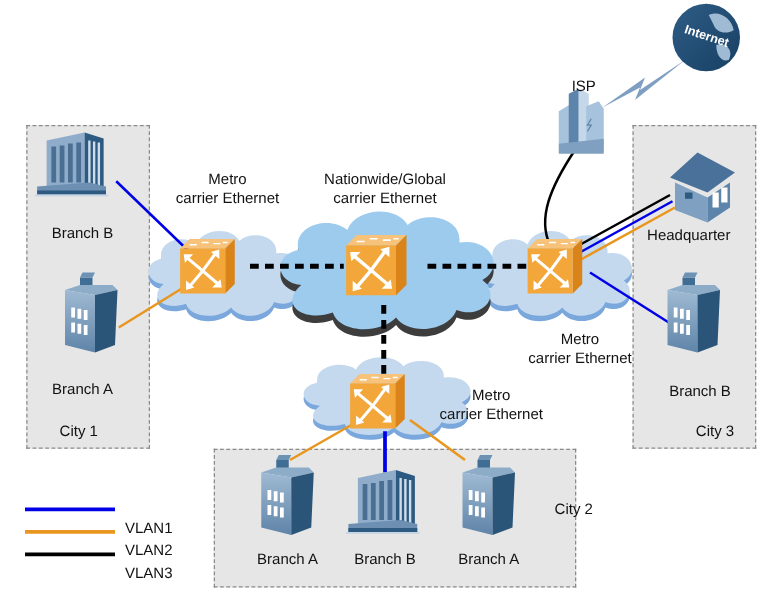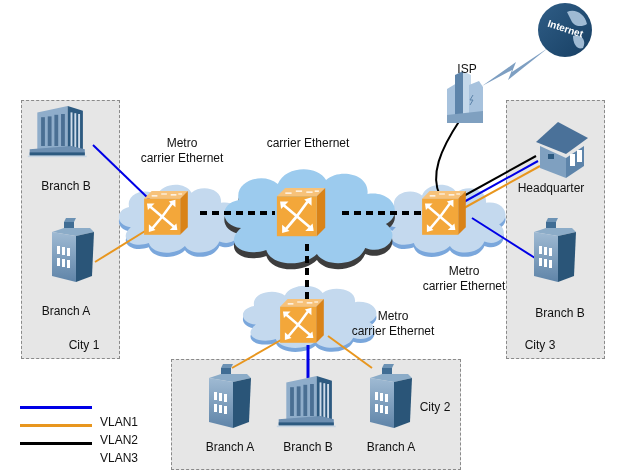--- a/index.html
+++ b/index.html
@@ -185,43 +185,44 @@
     <path d="M 8 6 C 16 4 22 10 18 18 C 12 20 8 14 8 6 Z" fill="#9fbad3"></path>
     <text x="0" y="2" fill="#ffffff" font-size="10" font-weight="bold" text-anchor="middle" font-family="Liberation Sans, sans-serif" transform="rotate(18)">Internet</text>
   </g>
 </svg>
 
 <div class="lbl" style="left:118px;top:136px;width:128px;">
   <div>Metro</div>
   <div>carrier Ethernet</div>
 </div>
 <div class="lbl" style="left:243px;top:136px;width:130px;">
+  <div>Nationwide/Global</div>
   <div>carrier Ethernet</div>
 </div>
 <div class="lbl" style="left:400px;top:264px;width:128px;">
   <div>Metro</div>
   <div>carrier Ethernet</div>
 </div>
 <div class="lbl" style="left:329px;top:309px;width:128px;">
   <div>Metro</div>
   <div>carrier Ethernet</div>
 </div>
 
 <div class="lbl" style="left:26px;top:179px;width:80px;">Branch  B</div>
 <div class="lbl" style="left:26px;top:304px;width:80px;">Branch  A</div>
-<div class="lbl" style="left:44px;top:338px;width:80px;">City 1</div>
+<div class="lbl" style="left:23px;top:338px;width:80px;">City 1</div>
 
 <div class="lbl" style="left:506px;top:181px;width:90px;">Headquarter</div>
 <div class="lbl" style="left:520px;top:306px;width:80px;">Branch B</div>
-<div class="lbl" style="left:500px;top:338px;width:80px;">City 3</div>
+<div class="lbl" style="left:532px;top:338px;width:80px;">City 3</div>
 
 <div class="lbl" style="left:190px;top:440px;width:80px;">Branch  A</div>
 <div class="lbl" style="left:268px;top:440px;width:80px;">Branch B</div>
 <div class="lbl" style="left:351px;top:440px;width:80px;">Branch  A</div>
-<div class="lbl" style="left:410px;top:400px;width:50px;">City 2</div>
+<div class="lbl" style="left:410px;top:400px;width:50px;padding-left:24px;">City 2</div>
 
 <div class="lbl" style="left:447px;top:62px;width:40px;">ISP</div>
 
 <div>
   <div class="legend-row" style="top:399px;">
     <div class="legend-line" style="background:#0000e6;"></div>
     <div class="legend-text">VLAN1</div>
   </div>
   <div class="legend-row" style="top:417px;">
     <div class="legend-line" style="background:#e8961e;"></div>

